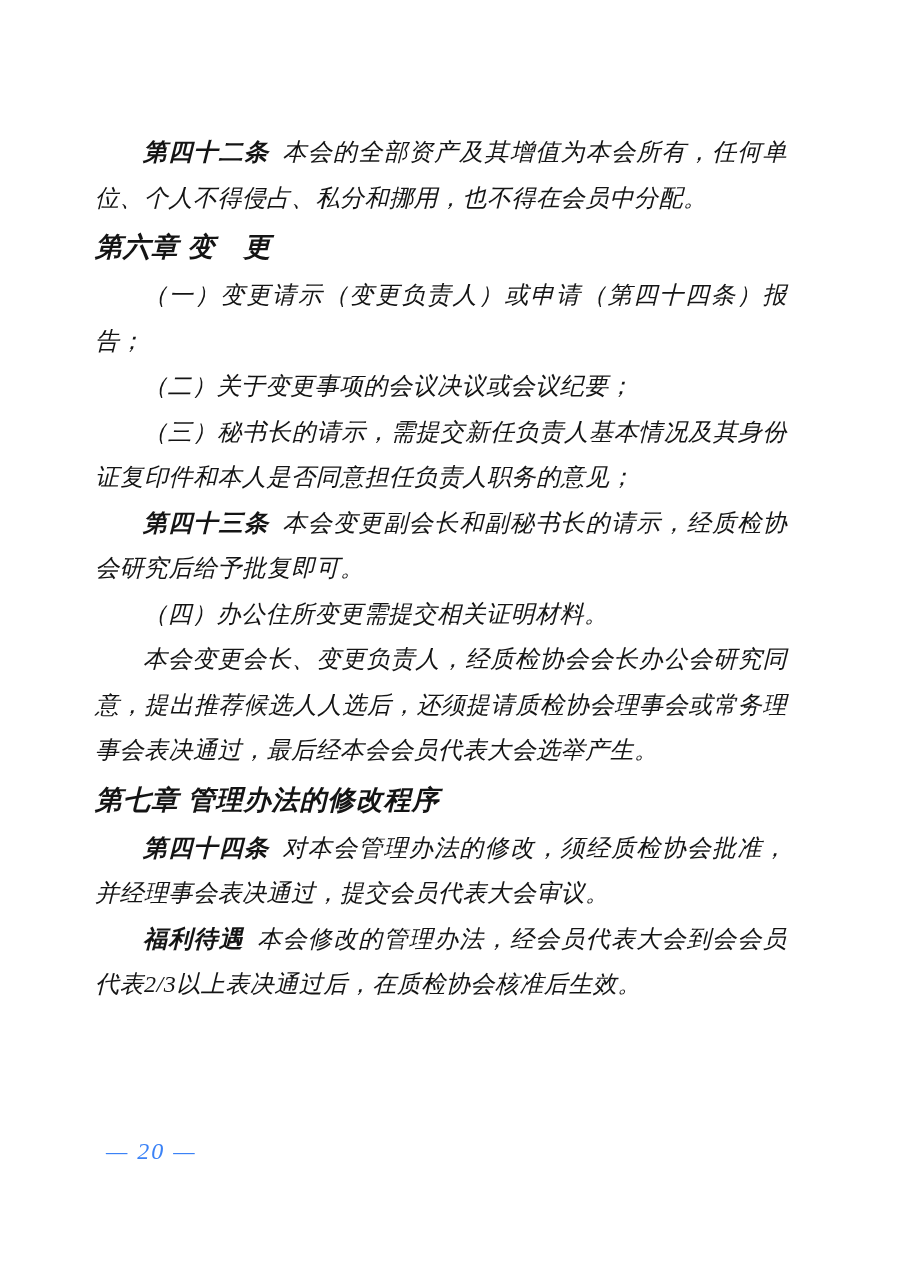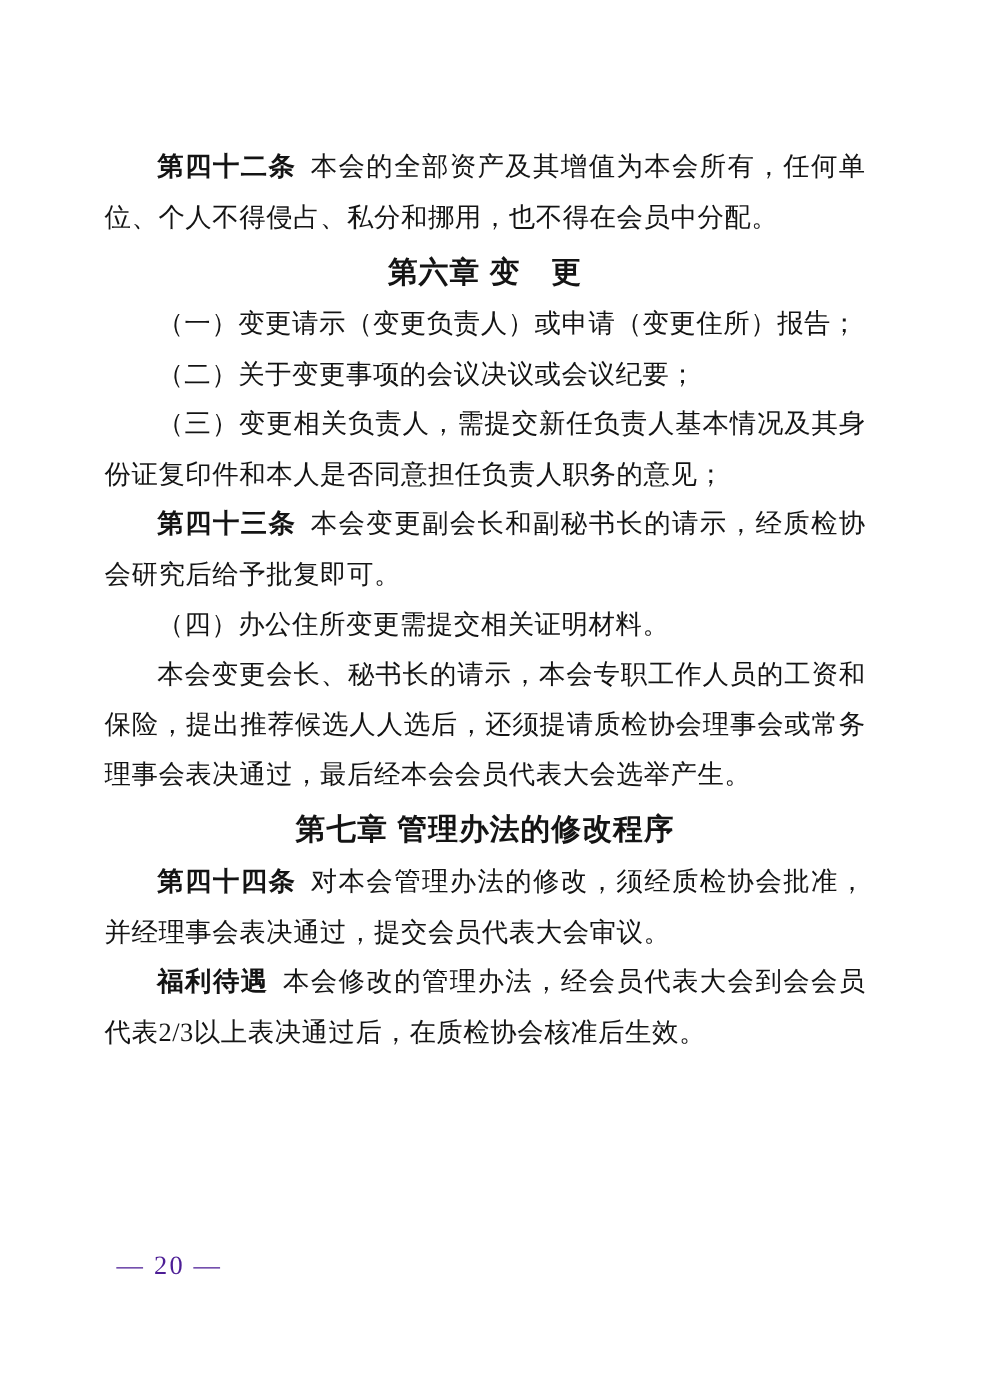--- a/index.html
+++ b/index.html
@@ -9,20 +9,21 @@
   }
   .page {
     position: relative;
     width: 900px;
     height: 1273px;
     background: #ffffff;
     color: #141414;
     font-family: "Liberation Serif", "DejaVu Serif", serif;
     overflow: hidden;
     box-sizing: border-box;
+    font-style: italic;
   }
   .content {
     position: absolute;
     top: 130px;
     left: 95px;
     width: 692px;
   }
   .para {
     margin: 0;
     font-size: 24px;
@@ -38,57 +39,57 @@
     font-weight: bold;
     margin-right: 0.55em;
   }
   .chapter {
     margin: 0;
     padding: 3px 0;
     font-family: "Liberation Sans", "DejaVu Sans", sans-serif;
     font-weight: bold;
     font-size: 27px;
     line-height: 46px;
-    text-align: center;
+    text-align: left;
     letter-spacing: 1px;
   }
   .page-number {
     position: absolute;
     left: 106px;
     top: 1136px;
     font-size: 24px;
     line-height: 30px;
     letter-spacing: 2px;
-    color: #4c1d95;
+    color: #3b82f6;
     font-family: "Liberation Serif", "DejaVu Serif", serif;
   }
 </style>
 </head>
 <body>
 
 <div class="page">
   <div class="content">
 
     <p class="para indent"><span class="art-num">第四十二条</span><span>本会的全部资产及其增值为本会所有，任何单位、个人不得侵占、私分和挪用，也不得在会员中分配。</span></p>
 
 
     <h2 class="chapter">第六章 变　更</h2>
 
 
-    <p class="para indent">（一）变更请示（变更负责人）或申请（变更住所）报告；</p>
+    <p class="para indent">（一）变更请示（变更负责人）或申请（第四十四条）报告；</p>
 
     <p class="para indent">（二）关于变更事项的会议决议或会议纪要；</p>
 
-    <p class="para indent">（三）变更相关负责人，需提交新任负责人基本情况及其身份证复印件和本人是否同意担任负责人职务的意见；</p>
+    <p class="para indent">（三）秘书长的请示，需提交新任负责人基本情况及其身份证复印件和本人是否同意担任负责人职务的意见；</p>
 
     <p class="para indent"><span class="art-num">第四十三条</span><span>本会变更副会长和副秘书长的请示，经质检协会研究后给予批复即可。</span></p>
 
     <p class="para indent">（四）办公住所变更需提交相关证明材料。</p>
 
-    <p class="para indent">本会变更会长、秘书长的请示，本会专职工作人员的工资和保险，提出推荐候选人人选后，还须提请质检协会理事会或常务理事会表决通过，最后经本会会员代表大会选举产生。</p>
+    <p class="para indent">本会变更会长、变更负责人，经质检协会会长办公会研究同意，提出推荐候选人人选后，还须提请质检协会理事会或常务理事会表决通过，最后经本会会员代表大会选举产生。</p>
 
     <h2 class="chapter">第七章 管理办法的修改程序</h2>
 
     <p class="para indent"><span class="art-num">第四十四条</span><span>对本会管理办法的修改，须经质检协会批准，并经理事会表决通过，提交会员代表大会审议。</span></p>
 
     <p class="para indent"><span class="art-num">福利待遇</span><span>本会修改的管理办法，经会员代表大会到会会员代表2/3以上表决通过后，在质检协会核准后生效。</span></p>
 
   </div>
 
   <div class="page-number">— 20 —</div>

